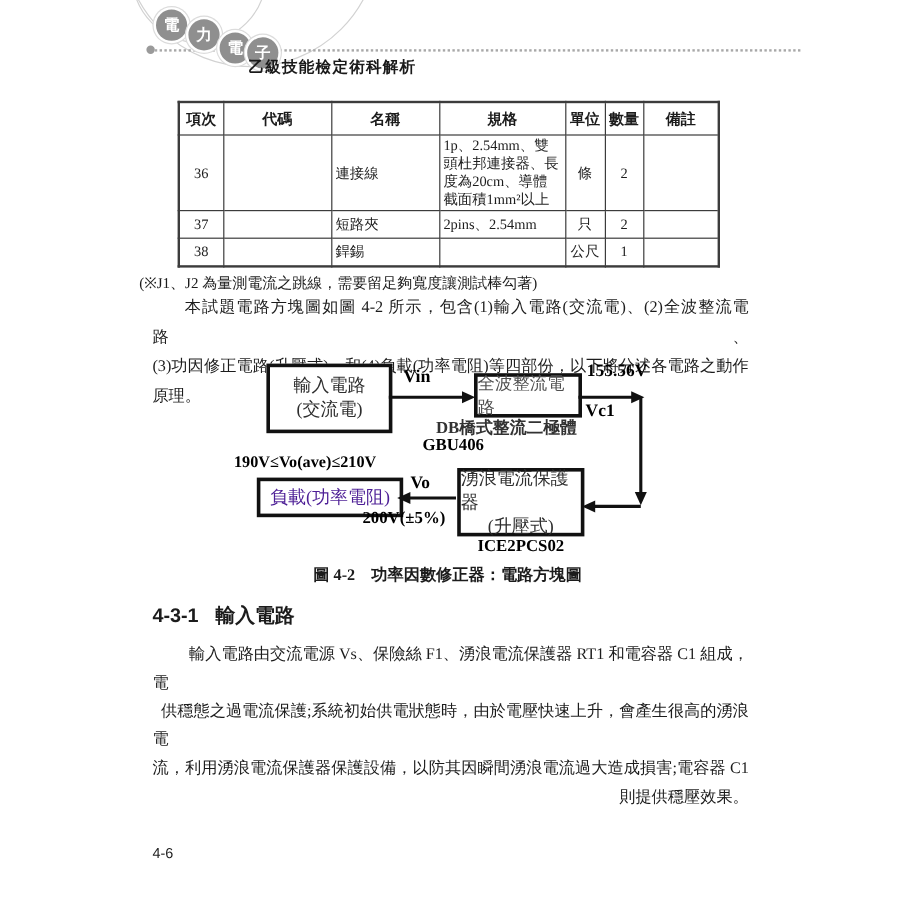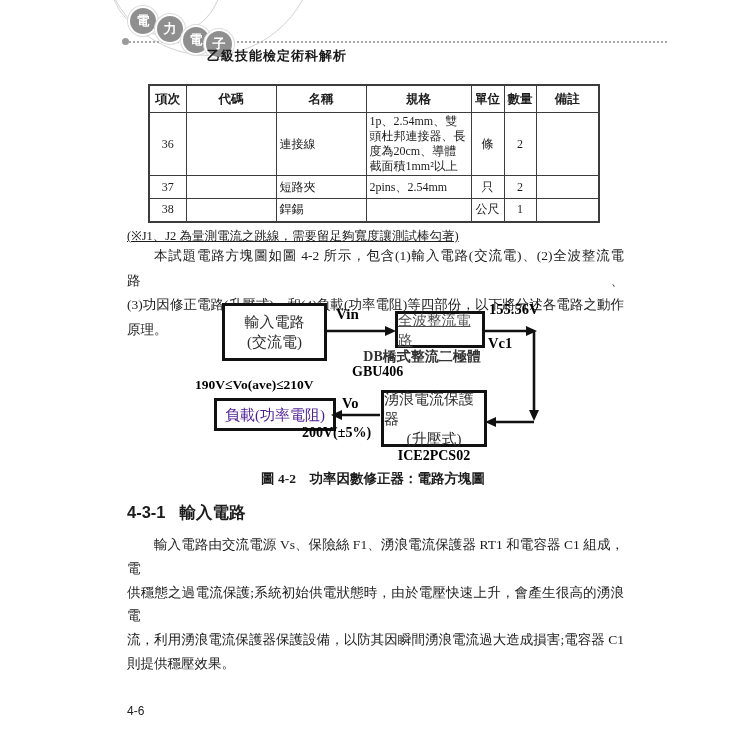--- a/index.html
+++ b/index.html
@@ -33,34 +33,34 @@
     border:1px solid #3c3c3c;font-size:12px;color:#1c1c1c;
     padding:1px 3px;vertical-align:middle;overflow:hidden;margin-top:20px;
   }
   .parts-table{border:2px solid #3c3c3c;}
   .parts-table th{font-weight:bold;font-size:12.5px;text-align:center;height:24px;}
   .ctr{text-align:center;}
   .nm{text-align:left;padding-left:8px;}
   .spec{text-align:left;line-height:15px;font-size:12px;padding:2px 4px;}
   .r36{height:60px;} .r37{height:23px;} .r38{height:23px;}
   
-  .note{position:absolute;left:127px;top:227px;font-size:12.5px;text-decoration:underline;}
+  .note{position:absolute;left:116px;top:227px;font-size:12.5px;}
   .para{position:absolute;width:497px;}
   .para .ln{line-height:24.5px;font-size:13.5px;white-space:nowrap;}
-  .para2 .ln{line-height:23.8px;white-space:nowrap;}
+  .para2 .ln{line-height:23.8px;white-space:nowrap;text-align:right;}
   .just{white-space:normal !important;text-align:justify;text-align-last:justify;}
   .indent{text-indent:27px;}
   .p1{left:127px;top:244px;}
   .p2{left:127px;top:533px;}
   
   .dbox{position:absolute;border:3px solid #111;background:#fff;
         display:flex;flex-direction:column;align-items:center;justify-content:center;
         font-size:15px;line-height:20px;}
   .box-input{left:222px;top:303px;width:99px;height:52px;color:#2e2e2e;}
-  .box-rect{left:395px;top:311px;width:84px;height:31px;color:#4f4f4f;font-size:14.5px;text-decoration:underline;}
+  .box-rect{left:395px;top:311px;width:84px;height:31px;color:#4f4f4f;font-size:14.5px;}
   .box-pfc{left:381px;top:390px;width:100px;height:51px;color:#2e2e2e;}
   .box-load{left:214px;top:398px;width:116px;height:27px;color:#4c1d95;}
   .dlbl{position:absolute;font-weight:bold;color:#000000;}
   .lbl-vin{left:336px;top:306px;font-size:15px;}
   .lbl-155{left:489px;top:301px;font-size:14.5px;}
   .lbl-vc1{left:488px;top:335px;font-size:14.5px;}
   .lbl-db{left:352px;top:348px;width:140px;text-align:center;font-size:14px;color:#333;}
   .lbl-gbu{left:352px;top:364px;width:140px;text-align:left;font-size:14px;}
   .lbl-range{left:195px;top:377px;font-size:13.5px;}
   .lbl-vo{left:342px;top:395px;font-size:14.5px;}

